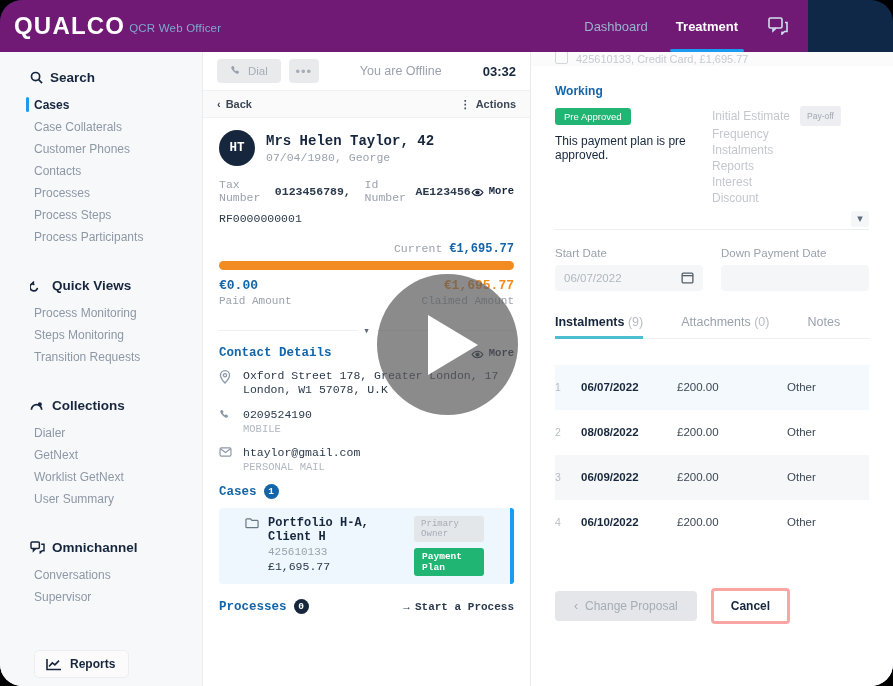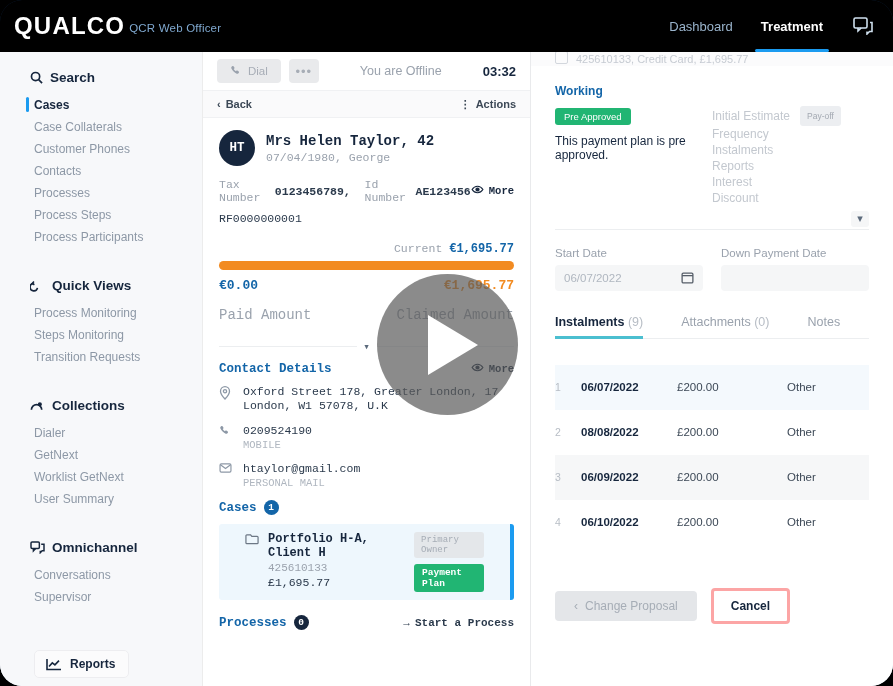--- a/index.html
+++ b/index.html
@@ -13,22 +13,22 @@
     position: relative;
     width: 893px; height: 686px;
     background: #0f2847;
     border-radius: 22px;
     overflow: hidden;
   }
 
   
   .topbar {
     position: absolute; top: 0; left: 0;
-    width: 893px; height: 52px;
-    background: #000000;
+    width: 808px; height: 52px;
+    background: #701a75;
     display: flex; align-items: center;
     z-index: 40;
     justify-content: flex-end;
   }
   .brand-logo {
     margin-left: 14px;
     font-size: 24px; font-weight: bold; color: #ffffff;
     letter-spacing: 1.2px;
   }
   .brand-sub {
@@ -155,40 +155,40 @@
   }
   .person-name { font-size: 14px; font-weight: bold; color: #16263d; }
   .person-sub { font-size: 11.5px; color: #9aa2ad; margin-top: 2px; }
 
   .ids-row {
     margin-top: 12px; display: flex; align-items: center;
     font-size: 11.5px; color: #9aa2ad;
   }
   .ids-row b { color: #2b3a4c; font-weight: bold; }
   .more-link {
-    margin-left: auto; display: flex; align-items: flex-start; gap: 5px;
+    margin-left: auto; display: flex; align-items: flex-end; gap: 5px;
     font-size: 10.5px; font-weight: bold; color: #16263d;
   }
   .ref-row { margin-top: 8px; font-size: 11.5px; color: #2b3a4c; }
 
   .current-row {
     margin-top: 17px; text-align: right;
     font-size: 11.5px; color: #9aa2ad;
   }
   .current-row b { color: #1365a8; font-size: 12px; }
   .progress-bar {
     margin-top: 5px; height: 9px; border-radius: 5px;
     background: #f28b21;
   }
   .amount-row {
     margin-top: 8px; display: flex; justify-content: space-between;
   }
   .amt-val { font-size: 13px; font-weight: bold; color: #1365a8; }
   .amt-val.orange { color: #f28b21; }
-  .amt-lbl { font-size: 14px; color: #9aa2ad; margin-top: 14px; }
+  .amt-lbl { font-size: 11px; color: #9aa2ad; margin-top: 2px; }
   .amt-right { text-align: right; }
 
   .chevron-divider {
     margin-top: 13px; position: relative; height: 20px;
   }
   .chevron-divider::before {
     content: ""; position: absolute; left: 0; right: 0; top: 10px;
     height: 1px; background: #eceef0;
   }
   .chev-box {

